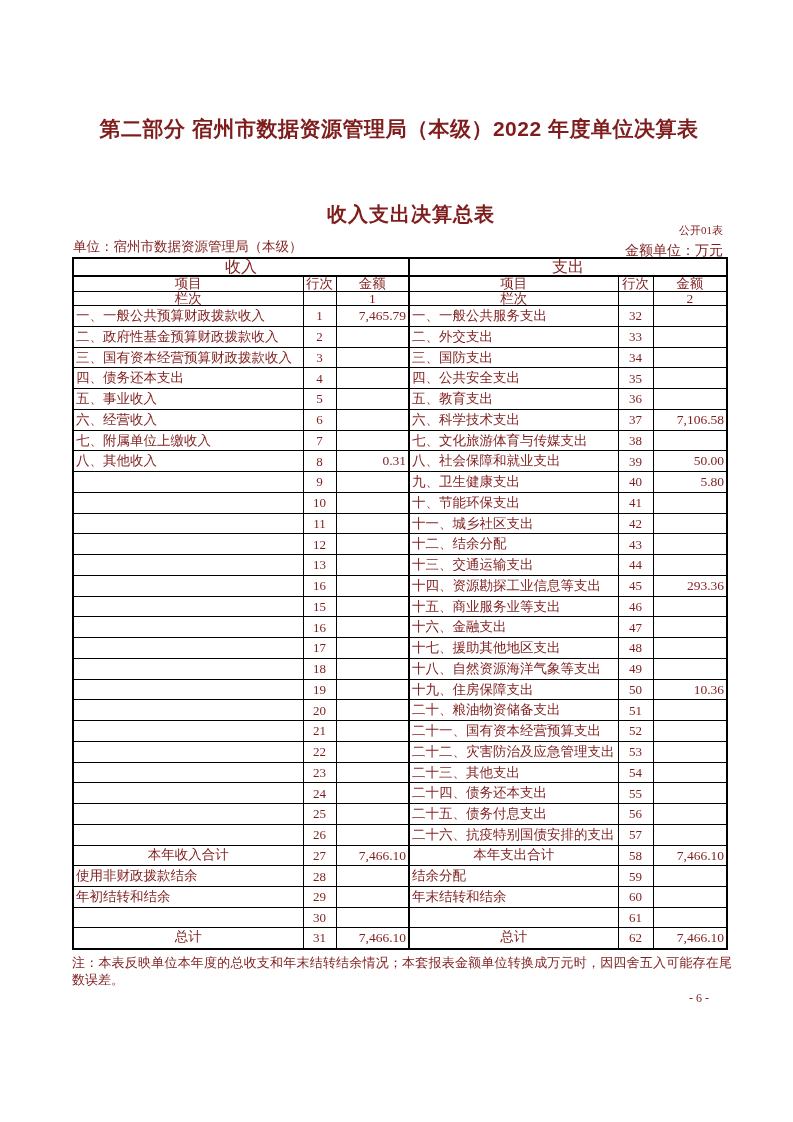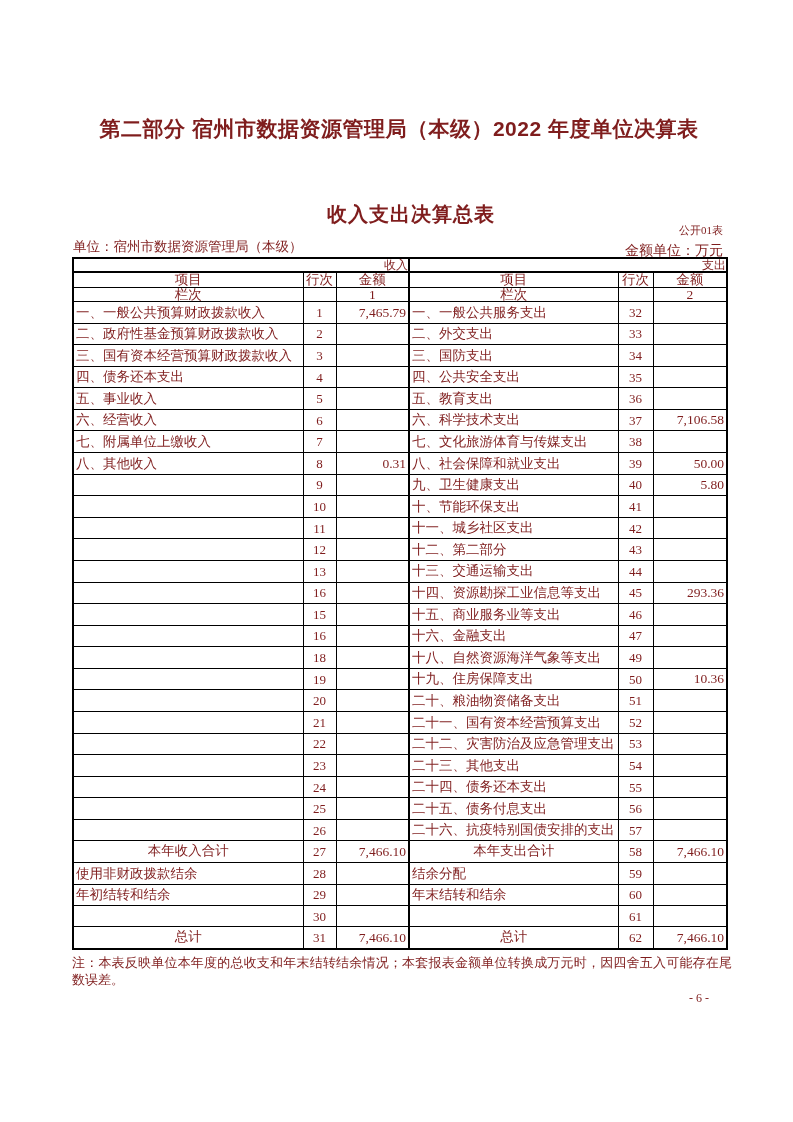--- a/index.html
+++ b/index.html
@@ -28,21 +28,21 @@
   .acct-table {
     position:absolute; top:257px; left:72px;
     width:654px; height:693px;
     border-collapse:collapse; table-layout:fixed;
     border:2px solid #000;
   }
   .acct-table th, .acct-table td {
     border:1px solid #000; padding:0; overflow:hidden; white-space:nowrap;
     font-size:13.5px; font-weight:normal; line-height:1;
   }
-  .acct-table thead tr:first-child th { border-bottom:2px solid #000; font-size:12px;text-align:right; }
+  .acct-table thead tr:first-child th { border-bottom:2px solid #000; font-size:16px; }
   .c-sep { border-left:2px solid #000 !important; }
   .c-item { text-align:left; padding:0 2px !important; }
   .c-no   { text-align:center; font-size:13px !important; }
   .c-amt  { text-align:right; padding:0 2px 0 0 !important; }
   .c-head { text-align:center; }
   .c-total {
     text-align:center; font-weight:bold;
     font-family:Liberation Mono, monospace;
   }
   .note {
@@ -178,21 +178,21 @@
           <td class="c-no">11</td>
           <td class="c-amt"></td>
           <td class="c-item c-sep">十一、城乡社区支出</td>
           <td class="c-no">42</td>
           <td class="c-amt"></td>
         </tr>
         <tr>
           <td class="c-item"></td>
           <td class="c-no">12</td>
           <td class="c-amt"></td>
-          <td class="c-item c-sep">十二、第二部分</td>
+          <td class="c-item c-sep">十二、结余分配</td>
           <td class="c-no">43</td>
           <td class="c-amt"></td>
         </tr>
         <tr>
           <td class="c-item"></td>
           <td class="c-no">13</td>
           <td class="c-amt"></td>
           <td class="c-item c-sep">十三、交通运输支出</td>
           <td class="c-no">44</td>
           <td class="c-amt"></td>
@@ -212,20 +212,28 @@
           <td class="c-item c-sep">十五、商业服务业等支出</td>
           <td class="c-no">46</td>
           <td class="c-amt"></td>
         </tr>
         <tr>
           <td class="c-item"></td>
           <td class="c-no">16</td>
           <td class="c-amt"></td>
           <td class="c-item c-sep">十六、金融支出</td>
           <td class="c-no">47</td>
+          <td class="c-amt"></td>
+        </tr>
+        <tr>
+          <td class="c-item"></td>
+          <td class="c-no">17</td>
+          <td class="c-amt"></td>
+          <td class="c-item c-sep">十七、援助其他地区支出</td>
+          <td class="c-no">48</td>
           <td class="c-amt"></td>
         </tr>
         <tr>
           <td class="c-item"></td>
           <td class="c-no">18</td>
           <td class="c-amt"></td>
           <td class="c-item c-sep">十八、自然资源海洋气象等支出</td>
           <td class="c-no">49</td>
           <td class="c-amt"></td>
         </tr>

